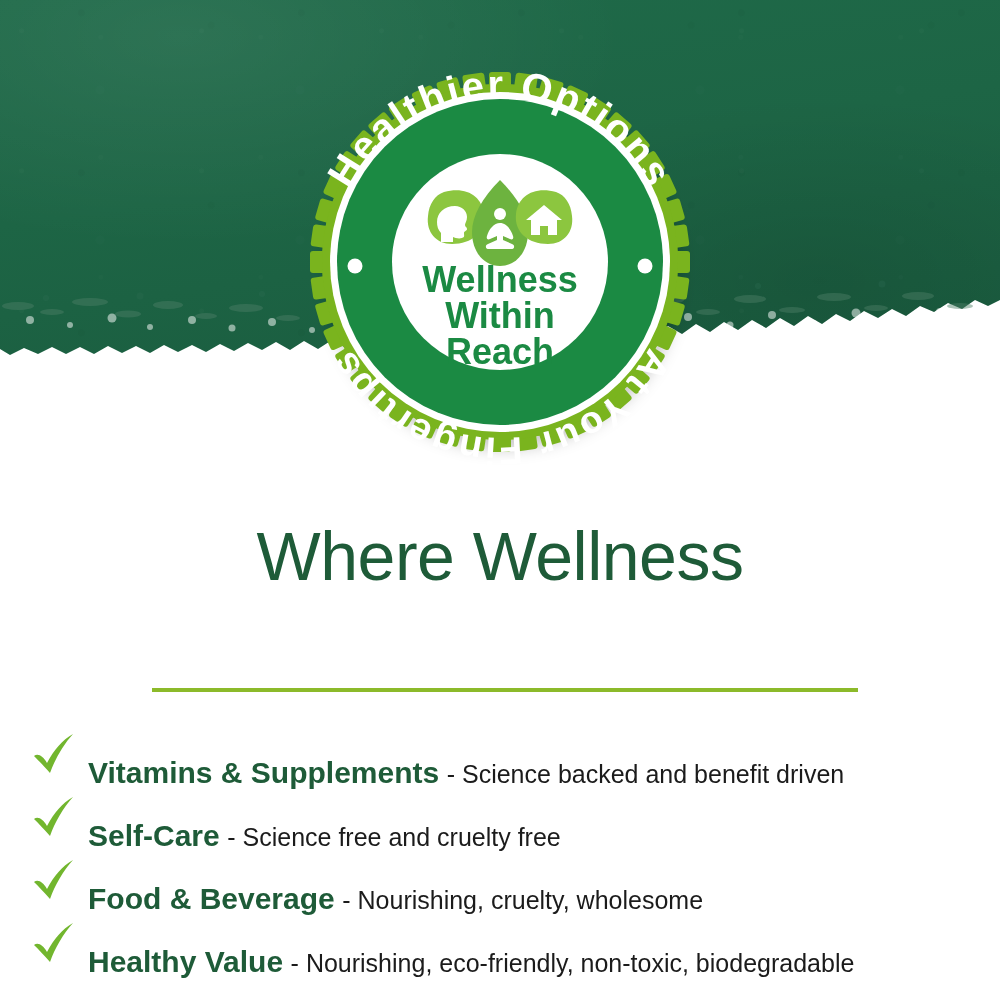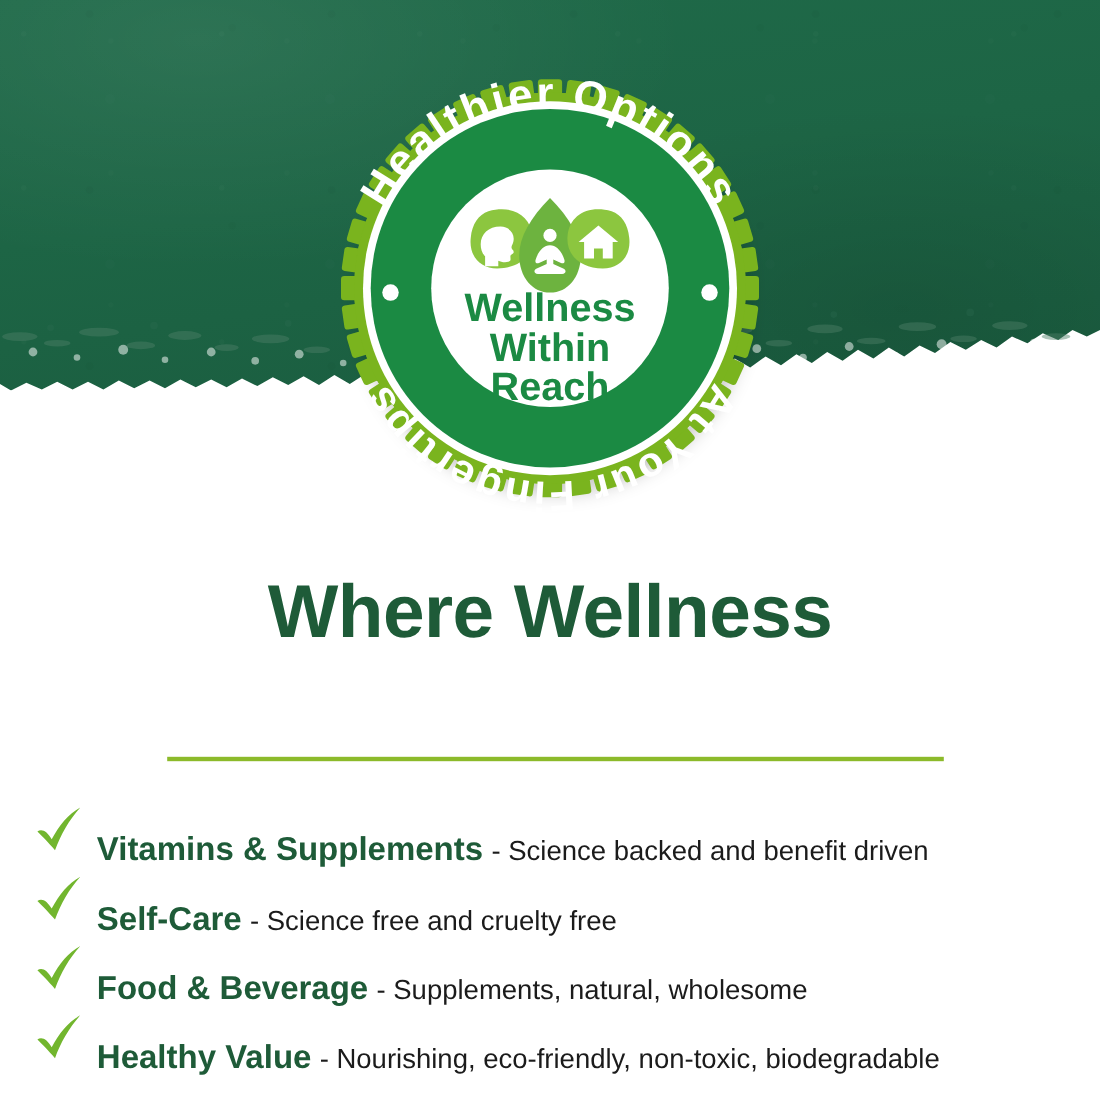--- a/index.html
+++ b/index.html
@@ -81,21 +81,21 @@
 
   
   .headline {
     position: absolute;
     left: 0;
     top: 520px;
     width: 1000px;
     text-align: center;
     color: #1e5b38;
     font-family: "Liberation Sans", sans-serif;
-    font-weight: bold;
+    font-weight: normal;
     font-size: 68px;
     line-height: 1.08;
     letter-spacing: -0.5px;
   }
   .headline .l2 { display: block; }
 
   .divider {
     position: absolute;
     left: 152px;
     top: 688px;
@@ -482,21 +482,21 @@
         <span class="bullet-desc">- Science free and cruelty free</span>
       </span>
     </div>
 
     <div class="bullet-row">
       <svg class="check" viewBox="0 0 46 44">
         <path d="M4 24 C 8 21, 13 24, 17 31 C 24 18, 32 8, 43 2 C 33 13, 25 27, 20 41 C 14 34, 8 28, 4 24 Z" fill="#72b62e"></path>
       </svg>
       <span class="bullet-text">
         <span class="bullet-title">Food &amp; Beverage</span>
-        <span class="bullet-desc">- Supplements, natural, wholesome</span>
+        <span class="bullet-desc">- Nourishing, cruelty, wholesome</span>
       </span>
     </div>
 
     <div class="bullet-row">
       <svg class="check" viewBox="0 0 46 44">
         <path d="M4 24 C 8 21, 13 24, 17 31 C 24 18, 32 8, 43 2 C 33 13, 25 27, 20 41 C 14 34, 8 28, 4 24 Z" fill="#72b62e"></path>
       </svg>
       <span class="bullet-text">
         <span class="bullet-title">Healthy Value</span>
         <span class="bullet-desc">- Nourishing, eco-friendly, non-toxic, biodegradable</span>

